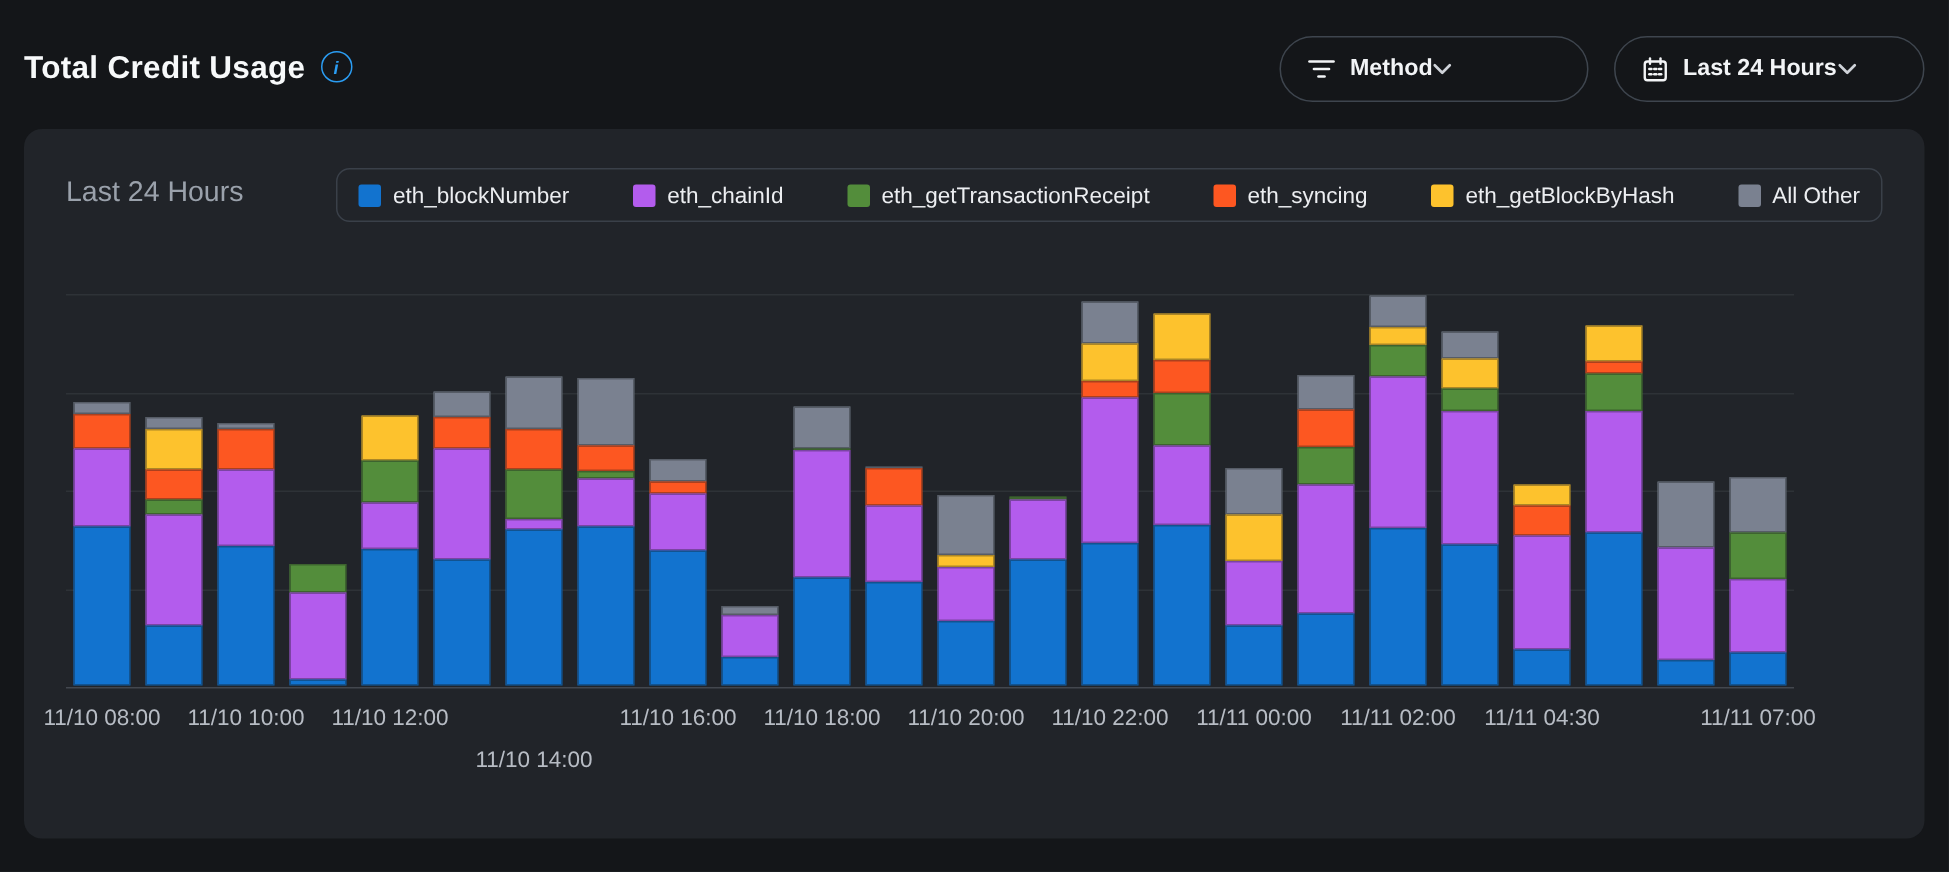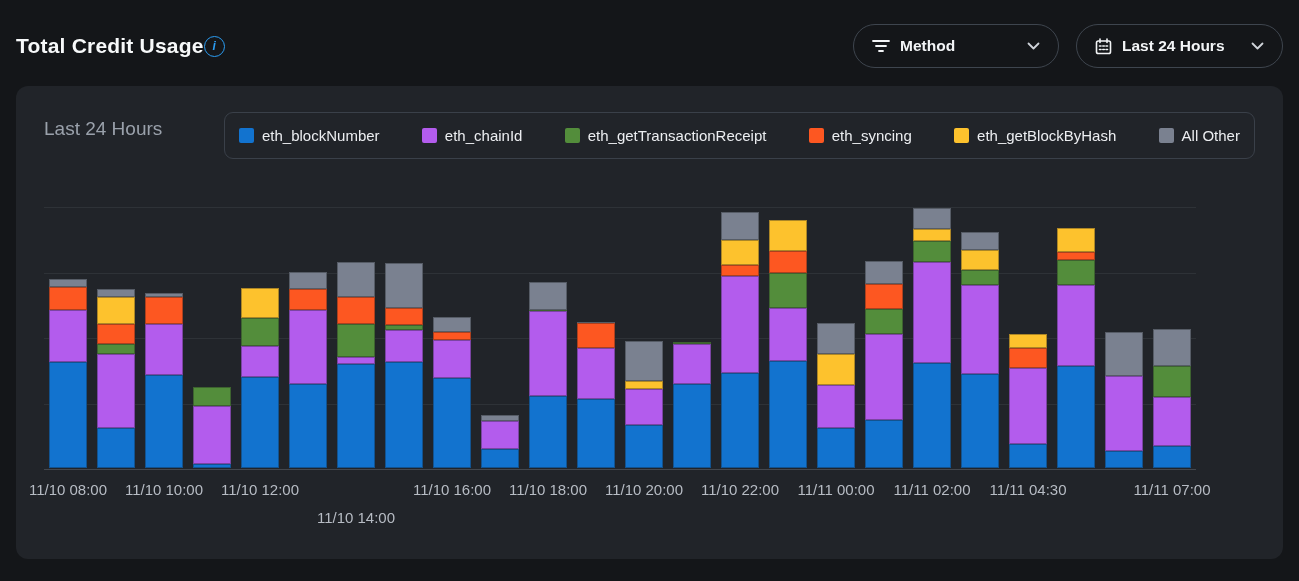--- a/index.html
+++ b/index.html
@@ -5,49 +5,49 @@
   * { margin:0; padding:0; box-sizing:border-box; }
   html,body { width:1299px; height:581px; overflow:hidden; }
   body {
     background:#141619;
     font-family:"Liberation Sans", sans-serif;
     color:#f2f4f6;
     -webkit-font-smoothing:antialiased;
   }
   
   .page-header { display:flex; align-items:center; justify-content:space-between; padding:24px 16px 18px 16px; }
-  .title-wrap { display:flex; align-items:center; }
+  .title-wrap { display:flex; gap:10px; }
   .page-title { font-size:21px; font-weight:700; color:#f7f9fa; letter-spacing:.2px; }
   .info-icon {
     width:21px; height:21px; border:1.6px solid #2b9df3; border-radius:50%;
     color:#2b9df3; font-size:12px; font-weight:700; font-style:italic;
     display:flex; align-items:center; justify-content:center; cursor:pointer;
   }
   .filters { display:flex; gap:17px; }
   .pill {
     height:44px; border:1px solid #3e454e; border-radius:22px; background:transparent;
-    display:flex; align-items:center; justify-content:space-between;
+    display:flex; align-items:center; 
     padding:0 18px; cursor:pointer; color:#f2f4f6;
   }
   .pill-method { width:206px; }
   .pill-time { width:207px; }
   .pill-left { display:flex; align-items:center; gap:10px; }
   .pill-label { font-size:15.5px; font-weight:600; }
   .pill svg { display:block; }
   
   .card {
     margin:0 16px; height:473px; background:#212429; border-radius:12px;
     padding:26px 28px 16px 28px;
   }
   .card-top { display:flex; align-items:flex-start; gap:30px; }
   .summary { width:150px; flex:0 0 auto; }
   .period-label { font-size:19px; color:#9aa1ab; margin-top:6px; }
   .total-value { font-size:42px; font-weight:600; color:#ffffff; margin-top:8px; letter-spacing:.5px; }
   .legend {
-    flex:1; height:47px; border:1px solid #3a4049; border-radius:9px;
+    flex:1; height:36px; border:1px solid #3a4049; border-radius:9px;
     display:flex; align-items:center; justify-content:space-between; padding:0 14px;
   }
   .legend-item { display:flex; align-items:center; gap:8px; cursor:pointer; }
   .legend-swatch { width:15px; height:15px; border-radius:2px; flex:0 0 auto; }
   .legend-label { font-size:15px; color:#eceef1; }
   
   .chart-wrap { display:flex; margin-top:48px; }
   .y-axis { width:56px; position:relative; height:262px; flex:0 0 auto; }
   .y-label {
     position:absolute; right:8px; transform:translateY(-50%);

